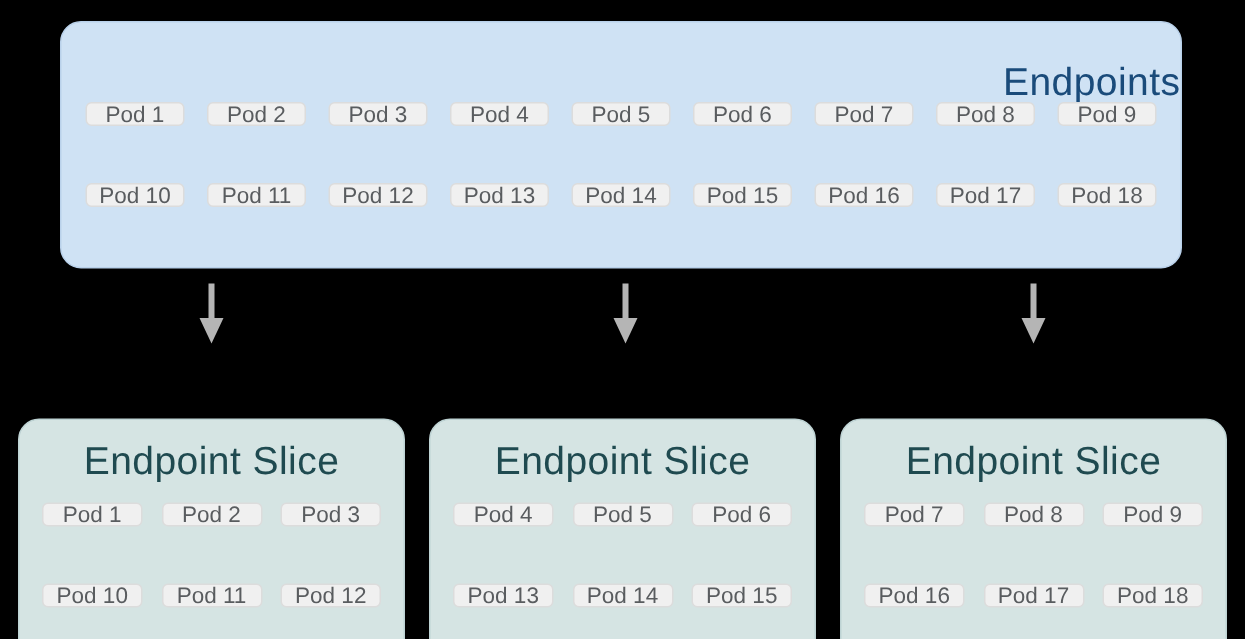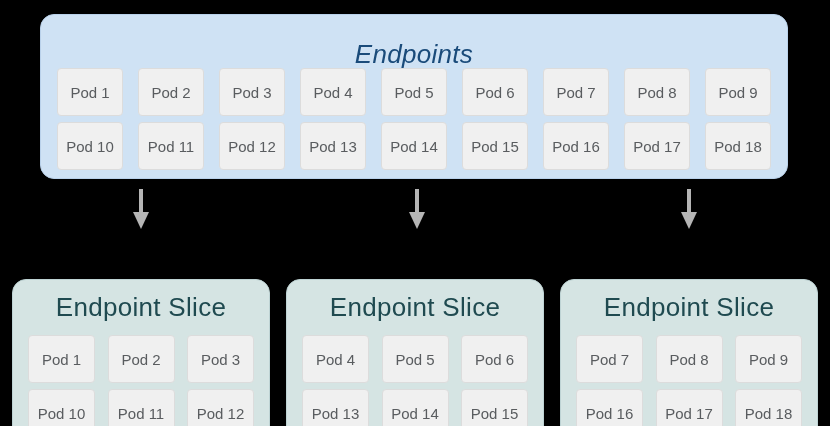--- a/index.html
+++ b/index.html
@@ -27,35 +27,34 @@
   
   .endpoints-box{
     position:absolute;left:40px;top:14px;width:748px;height:165px;
     background:var(--ep-fill);
     border:1px solid var(--ep-border);
     border-radius:14px;
     box-shadow:0 2px 3px rgba(0,0,0,0.25);
   }
   .endpoints-title{
     position:absolute;left:0;top:24px;width:100%;
-    text-align:center;
+    text-align:right;
     font-size:26px;line-height:30px;letter-spacing:0.3px;
     color:var(--ep-title);
-    font-style:italic;
   }
   .ep-row{
     position:absolute;left:16px;right:16px;height:34px;
     display:flex;justify-content:space-between;align-items:stretch;
   }
   .ep-row.row1{top:53px;}
   .ep-row.row2{top:107px;}
 
   
   .pod{
-    width:66px;height:48px;
+    width:66px;height:16px;
     background:var(--pod-fill);
     border:1px solid var(--pod-border);
     border-radius:4px;
     color:var(--pod-text);
     font-size:15px;
     display:flex;align-items:center;justify-content:center;
     white-space:nowrap;
   }
 
   

